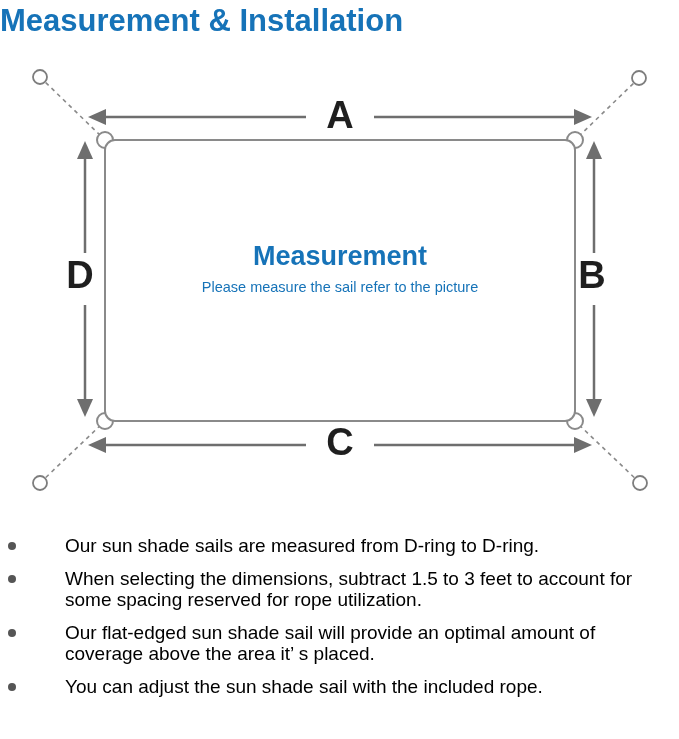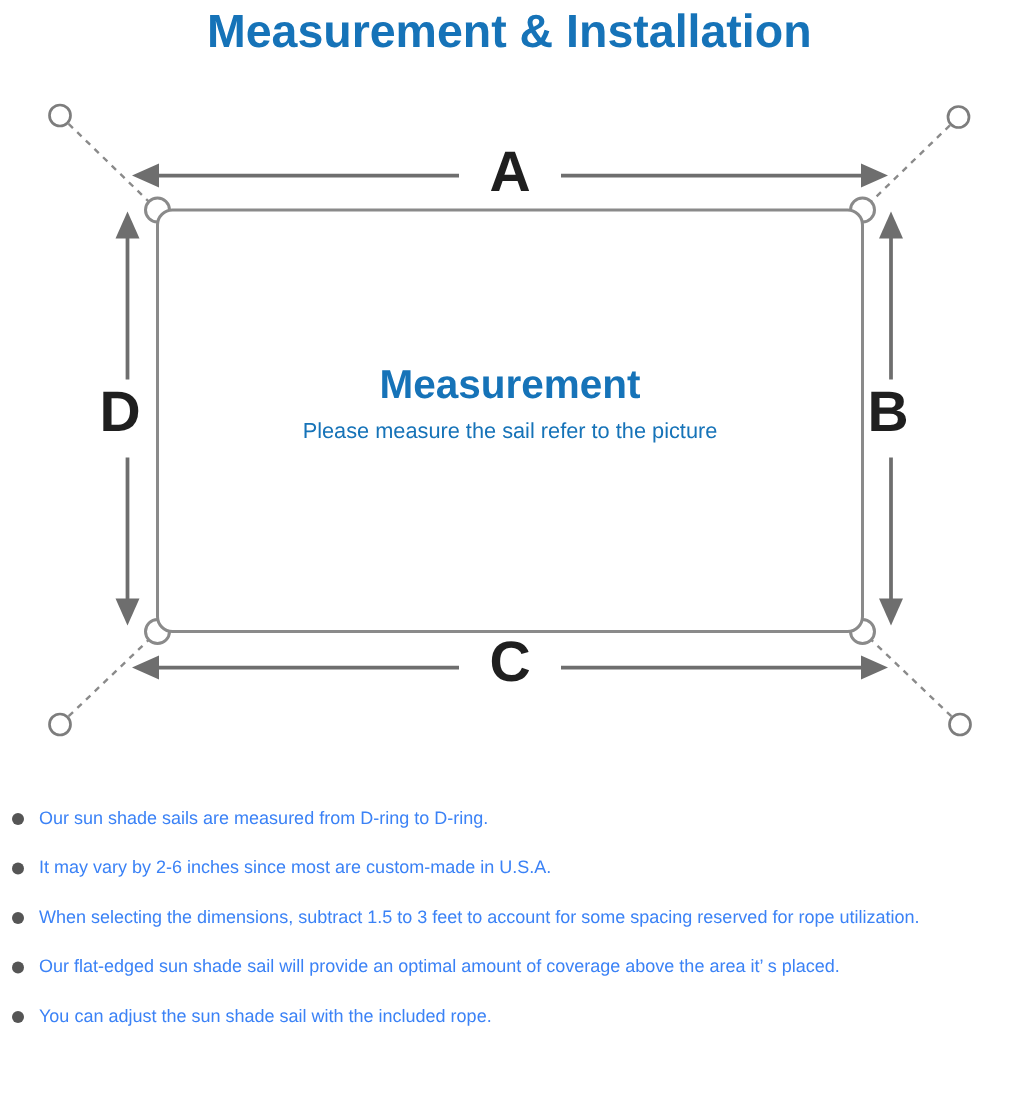--- a/index.html
+++ b/index.html
@@ -4,21 +4,21 @@
 <style>
   * { margin: 0; padding: 0; box-sizing: border-box; }
   html, body { background: #ffffff; }
   body {
     width: 679px; height: 739px;
     font-family: "Liberation Sans", sans-serif;
     overflow: hidden;
   }
   .page { width: 679px; height: 739px; background: #ffffff; }
 
-  .header { height: 55px; text-align: center; padding-top: 3px; }
+  .header { height: 55px; padding-top: 3px; }
   .page-title {
     font-size: 31px; font-weight: bold; color: #1673b8;
     letter-spacing: 0px; line-height: 36px;
   }
 
   .diagram-wrap { width: 679px; height: 470px; }
   svg { display: block; }
   svg text { font-family: "Liberation Sans", sans-serif; }
   .dim-label { font-size: 38px; font-weight: bold; fill: #1f1f1f; }
   .center-heading { font-size: 27px; font-weight: bold; fill: #1673b8; }
@@ -29,22 +29,22 @@
   .notes li {
     display: flex; align-items: flex-start;
     margin-bottom: 12px;
   }
   .bullet-dot {
     width: 8px; height: 8px; border-radius: 50%;
     background: #555555; flex: 0 0 8px;
     margin: 7px 10px 0 2px;
   }
   .note-text {
-    font-size: 12px; line-height: 21px; color: #3b82f6;
-    flex: 1; padding-right: 2px;
+    font-size: 19px; line-height: 21px; color: #000000;
+    flex: 1; padding-right: 2px; margin-left: 39px;
   }
 </style>
 </head>
 <body>
 
 <div class="page">
 
   <div class="header">
     <div class="page-title">Measurement &amp; Installation</div>
   </div>
@@ -112,24 +112,20 @@
 
   <div class="notes">
     <ul id="notes-list">
 
     <li class="">
         <span class="bullet-dot"></span>
         <span class="note-text">Our sun shade sails are measured from D-ring to D-ring.</span>
       </li>
         <li class="">
         <span class="bullet-dot"></span>
-        <span class="note-text">It may vary by 2-6 inches since most are custom-made in U.S.A.</span>
-      </li>
-        <li class="">
-        <span class="bullet-dot"></span>
         <span class="note-text">When selecting the dimensions, subtract 1.5 to 3 feet to account for some spacing reserved for rope utilization.</span>
       </li>
         <li class="">
         <span class="bullet-dot"></span>
         <span class="note-text">Our flat-edged sun shade sail will provide an optimal amount of coverage above the area it’ s placed.</span>
       </li>
         <li class="">
         <span class="bullet-dot"></span>
         <span class="note-text">You can adjust the sun shade sail with the included rope.</span>
       </li>

